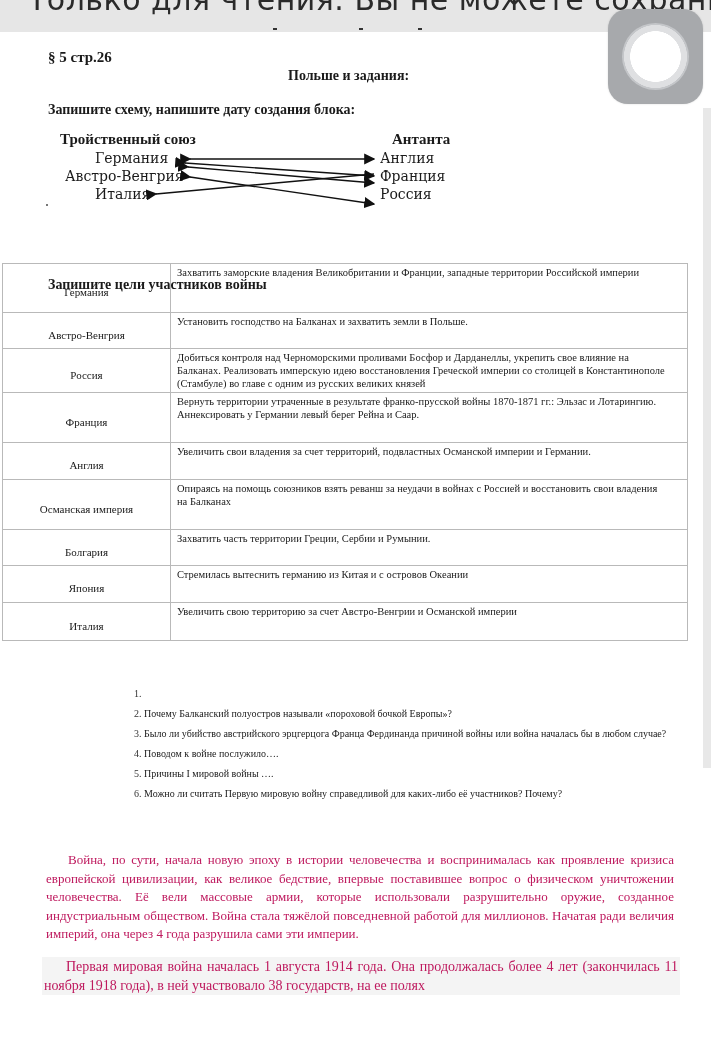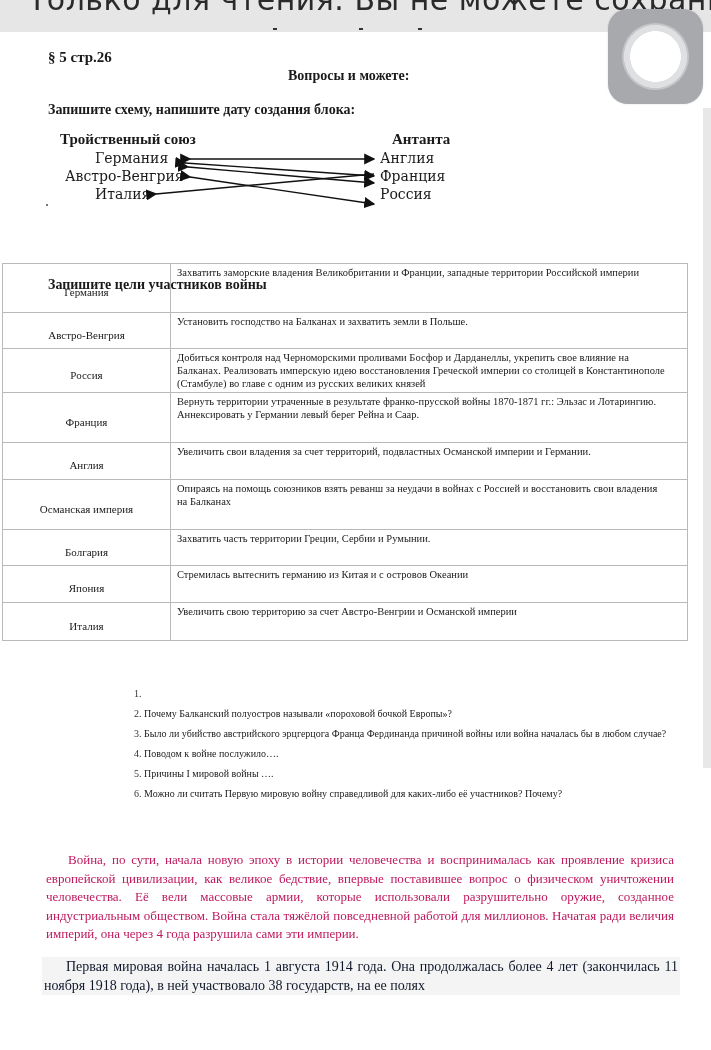--- a/index.html
+++ b/index.html
@@ -58,21 +58,21 @@
     font-size: 10px; line-height: 20px; text-align: justify;
   }
   ol.qs li { padding-left: 0; }
   ol.qs li::marker { color: #333; }
   .p1 {
     position: absolute; left: 46px; top: 851px; width: 628px; margin: 0;
     font-size: 13px; line-height: 18.5px; text-align: justify; text-indent: 22px; color: #be185d;
   }
   .p2 {
     position: absolute; left: 42px; top: 957px; width: 634px; margin: 0;
-    font-size: 14px; line-height: 19px; text-align: justify; text-indent: 22px; color: #0f172a;
+    font-size: 14px; line-height: 19px; text-align: justify; text-indent: 22px; color: #be185d;
     background: #f4f4f4; padding: 0 2px;
   }
 </style>
 </head>
 <body>
 
 <div class="topbar">
   <div class="banner">Только для чтения. Вы не можете сохрани...</div>
   <div class="dashes">
     <span style="left:273px"></span>
@@ -81,21 +81,21 @@
   </div>
 </div>
 
 <div class="home-btn">
   <div class="ring"></div>
 </div>
 
 <div class="right-band"></div>
 
 <div class="t para-ref">§ 5 стр.26</div>
-<div class="t questions-title">Вопросы и можете:</div>
+<div class="t questions-title">Польше и задания:</div>
 <div class="t task1">Запишите схему, напишите дату создания блока:</div>
 
 <div class="diagram">
   <div class="lbl bold" style="left:8px;top:1px">Тройственный союз</div>
   <div class="lbl bold" style="left:340px;top:1px">Антанта</div>
   <div class="lbl" style="left:55px;top:20px">Германия</div>
   <div class="lbl" style="left:25px;top:38px">Австро-Венгрия</div>
   <div class="lbl" style="left:55px;top:56px">Италия</div>
   <div class="lbl" style="left:340px;top:20px">Англия</div>
   <div class="lbl" style="left:340px;top:38px">Франция</div>

